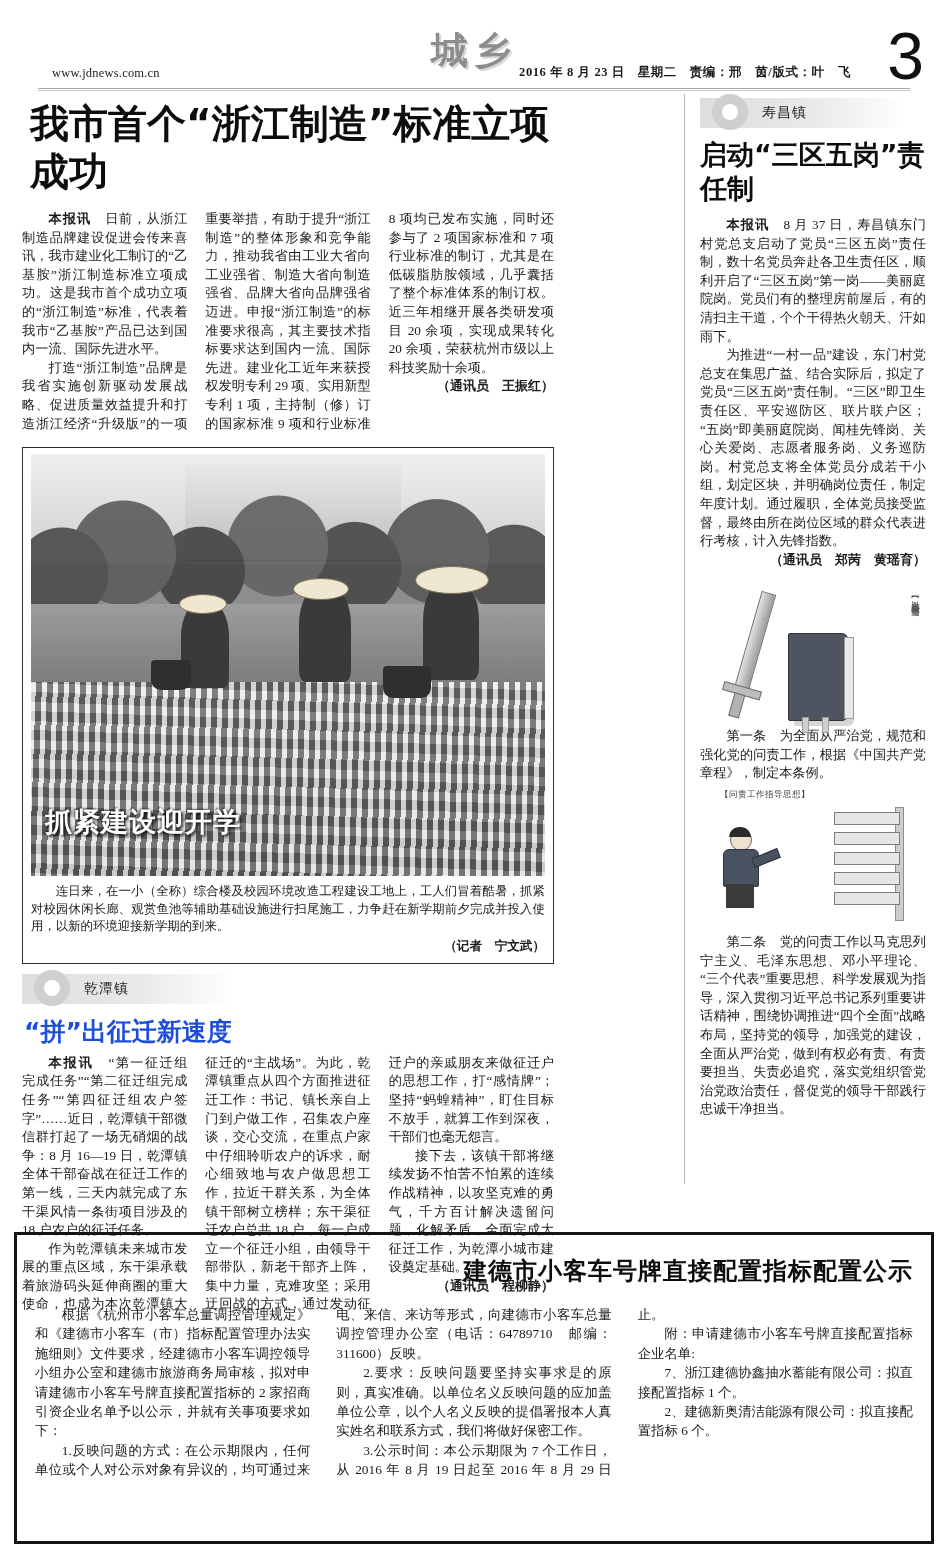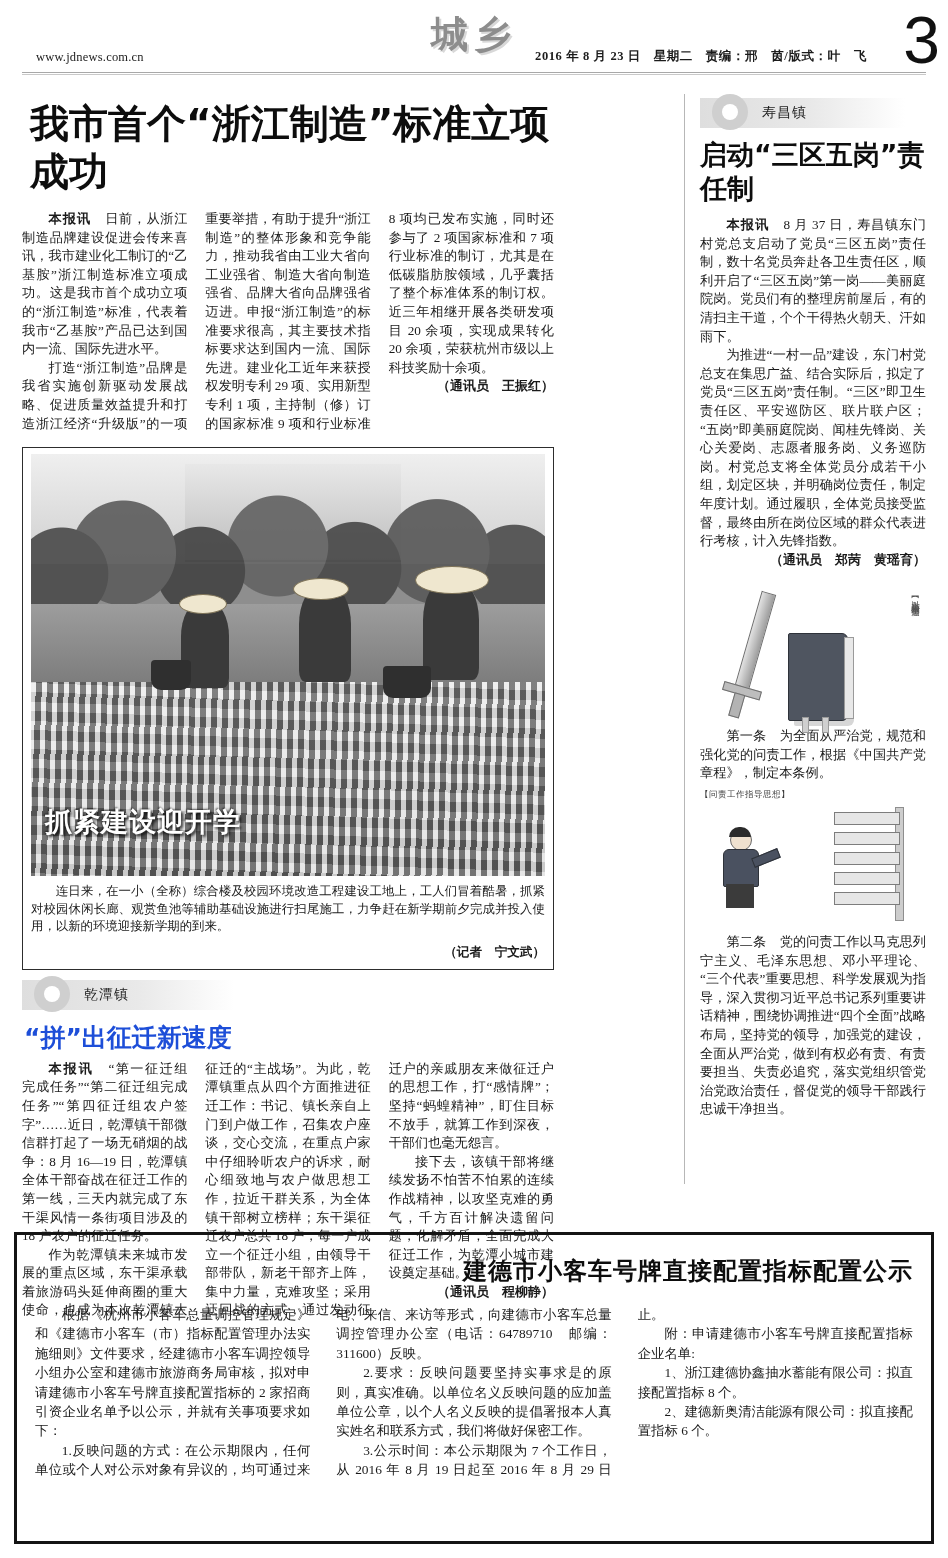--- a/index.html
+++ b/index.html
@@ -14,21 +14,21 @@
     font-family: "Liberation Serif", "DejaVu Serif", serif;
     color: #141414;
     position: relative;
     overflow: hidden;
   }
   .page {
     position: relative;
     width: 948px;
     height: 1558px;
     box-sizing: border-box;
-    padding: 0;
+    padding: 16px;
   }
 
   
   .masthead {
     position: relative;
     height: 78px;
   }
   .masthead-title {
     position: absolute;
     left: 0; right: 0;
@@ -194,21 +194,21 @@
     font-family: "DejaVu Sans", sans-serif;
     font-weight: bold;
     letter-spacing: .5px;
   }
   .byline {
     display: block;
     text-align: right;
     font-family: "DejaVu Sans", sans-serif;
     font-weight: bold;
     font-size: 13px;
-    margin-top: 8px;
+    margin-top: 2px;
     text-indent: 0;
   }
 
   
   .photo-block {
     margin-top: 14px;
     border: 1px solid #2d2d2d;
     padding: 6px 8px 8px 8px;
     box-sizing: border-box;
   }
@@ -375,21 +375,21 @@
     position: absolute;
     width: 5px; height: 14px;
     background: #cfcfcf;
     border: 1px solid #9a9a9a;
   }
   .tag-label {
     font-family: "DejaVu Sans", sans-serif;
     font-size: 8.5px;
     letter-spacing: .5px;
     color: #3a3a3a;
-    margin: 6px 0 2px 0;
+    margin: 6px 0 2px 20px;
   }
   .illus-box2 { position: relative; height: 130px; margin-top: 2px; }
   .signpost {
     position: absolute;
     right: 22px;
     top: 4px;
     width: 7px;
     height: 112px;
     background: #cdcdcd;
     border: 1px solid #8e8e8e;
@@ -613,18 +613,18 @@
   </div>
 
   <div class="notice">
     <div class="notice-title">建德市小客车号牌直接配置指标配置公示</div>
     <div class="notice-cols notice-body">
       <p><span>根据《杭州市小客车总量调控管理规定》和《建德市小客车（市）指标配置管理办法实施细则》文件要求，经建德市小客车调控领导小组办公室和建德市旅游商务局审核，拟对申请建德市小客车号牌直接配置指标的 2 家招商引资企业名单予以公示，并就有关事项要求如下：</span></p>
       <p><span>1.反映问题的方式：在公示期限内，任何单位或个人对公示对象有异议的，均可通过来电、来信、来访等形式，向建德市小客车总量调控管理办公室（电话：64789710　邮编：311600）反映。</span></p>
       <p><span>2.要求：反映问题要坚持实事求是的原则，真实准确。以单位名义反映问题的应加盖单位公章，以个人名义反映的提倡署报本人真实姓名和联系方式，我们将做好保密工作。</span></p>
       <p><span>3.公示时间：本公示期限为 7 个工作日，从 2016 年 8 月 19 日起至 2016 年 8 月 29 日止。</span></p>
       <p><span>附：申请建德市小客车号牌直接配置指标企业名单:</span></p>
-      <p><span>1、浙江建德协鑫抽水蓄能有限公司：拟直接配置指标 8 个。</span></p>
+      <p><span>7、浙江建德协鑫抽水蓄能有限公司：拟直接配置指标 1 个。</span></p>
       <p><span>2、建德新奥清洁能源有限公司：拟直接配置指标 6 个。</span></p>
     </div>
   </div>
 
 </div>
 
 </body></html>

